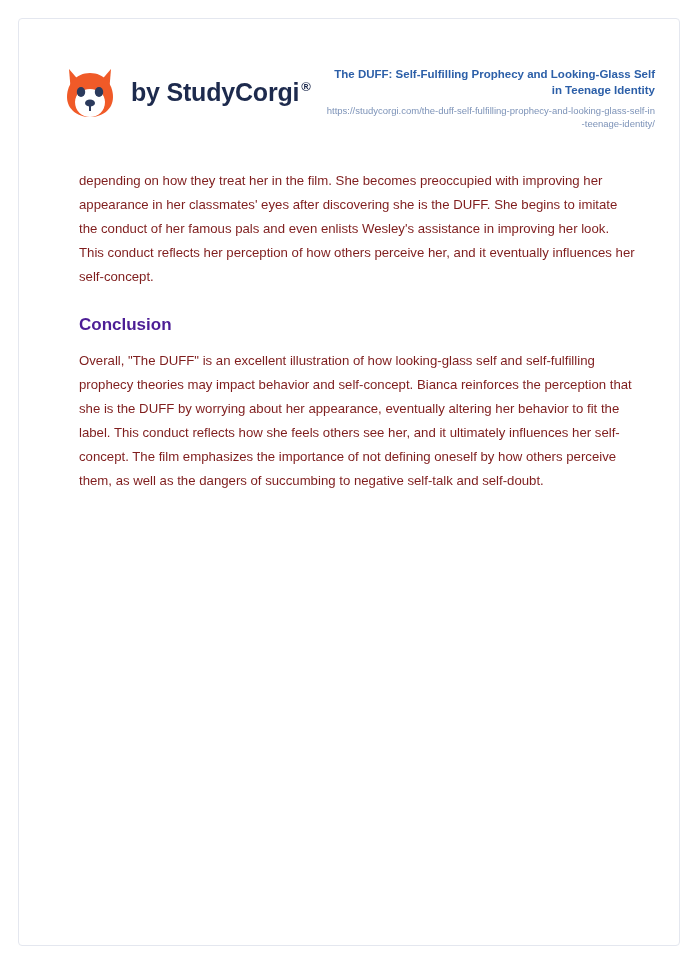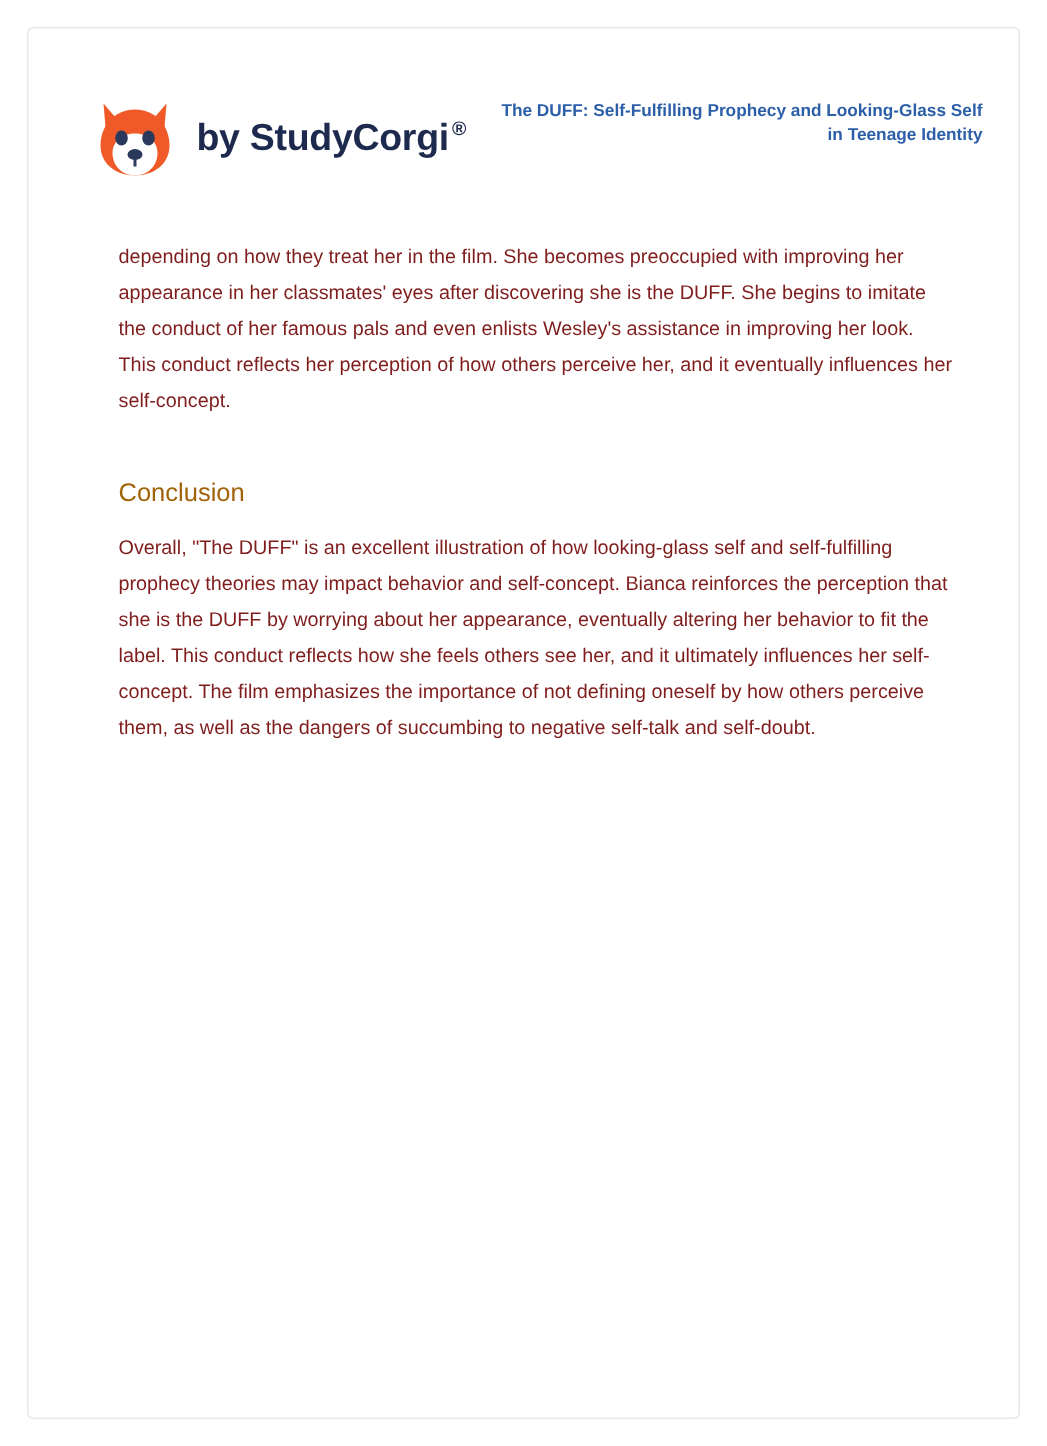--- a/index.html
+++ b/index.html
@@ -102,23 +102,23 @@
   .para {
     font-size: 13.2px;
     line-height: 1.82;
     color: #7f1d1d;
     margin: 0 0 14px 0;
     text-align: left;
   }
 
   .section-heading {
     font-size: 17px;
-    font-weight: normal;
-    color: #a16207;
-    margin: 40px 0 14px 0;
+    font-weight: bold;
+    color: #4c1d95;
+    margin: 26px 0 14px 0;
   }
 </style>
 </head>
 <body>
 
 <div class="page">
   <div class="sheet">
 
     <div class="header">
 
@@ -135,20 +135,21 @@
             <path d="M29 43 L29 48" stroke="#2b3a5c" stroke-width="2" fill="none"></path>
           </svg>
         </span>
         <span class="brand-text">
           <span>by StudyCorgi</span><span class="brand-reg">®</span>
         </span>
       </div>
 
       <div class="doc-meta">
         <p class="doc-title">The DUFF: Self-Fulfilling Prophecy and Looking-Glass Self in Teenage Identity</p>
+        <p class="doc-url">https://studycorgi.com/the-duff-self-fulfilling-prophecy-and-looking-glass-self-in-teenage-identity/</p>
       </div>
 
     </div>
 
     <div class="content">
       <p class="para">depending on how they treat her in the film. She becomes preoccupied with improving her appearance in her classmates' eyes after discovering she is the DUFF. She begins to imitate the conduct of her famous pals and even enlists Wesley's assistance in improving her look. This conduct reflects her perception of how others perceive her, and it eventually influences her self-concept.</p>
 
       <h2 class="section-heading">Conclusion</h2>
 
       <p class="para">Overall, "The DUFF" is an excellent illustration of how looking-glass self and self-fulfilling prophecy theories may impact behavior and self-concept. Bianca reinforces the perception that she is the DUFF by worrying about her appearance, eventually altering her behavior to fit the label. This conduct reflects how she feels others see her, and it ultimately influences her self-concept. The film emphasizes the importance of not defining oneself by how others perceive them, as well as the dangers of succumbing to negative self-talk and self-doubt.</p>

